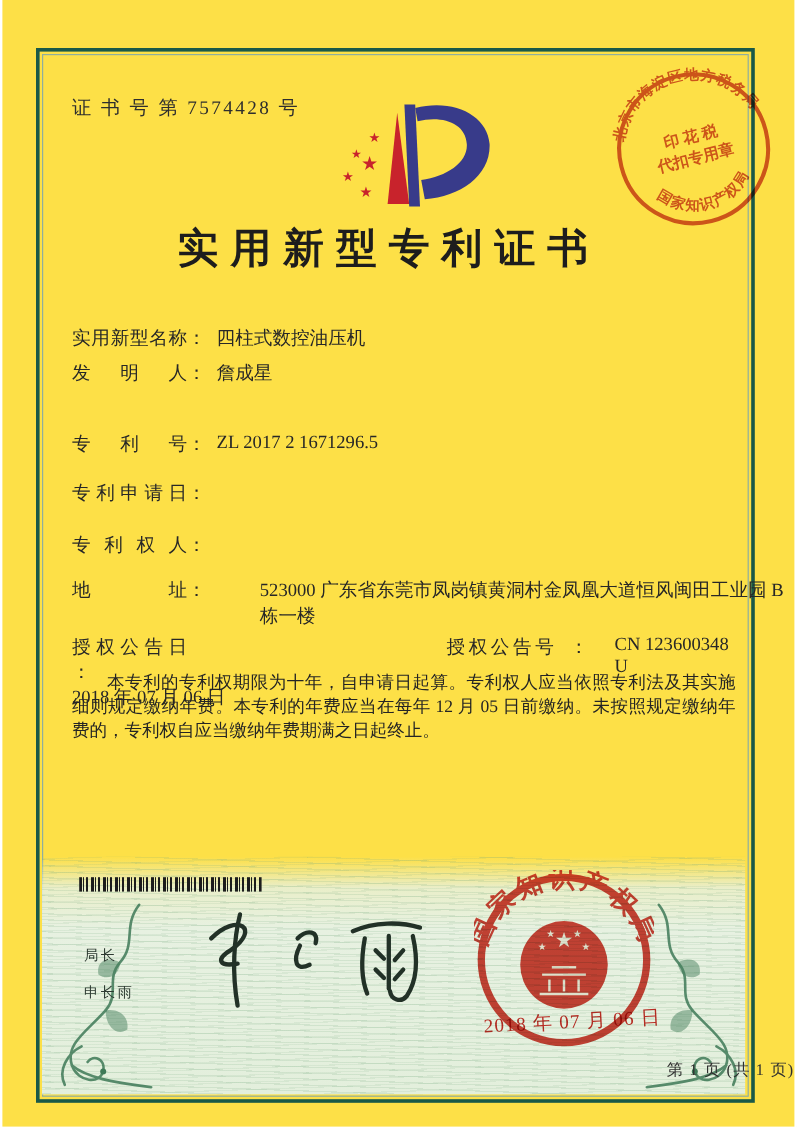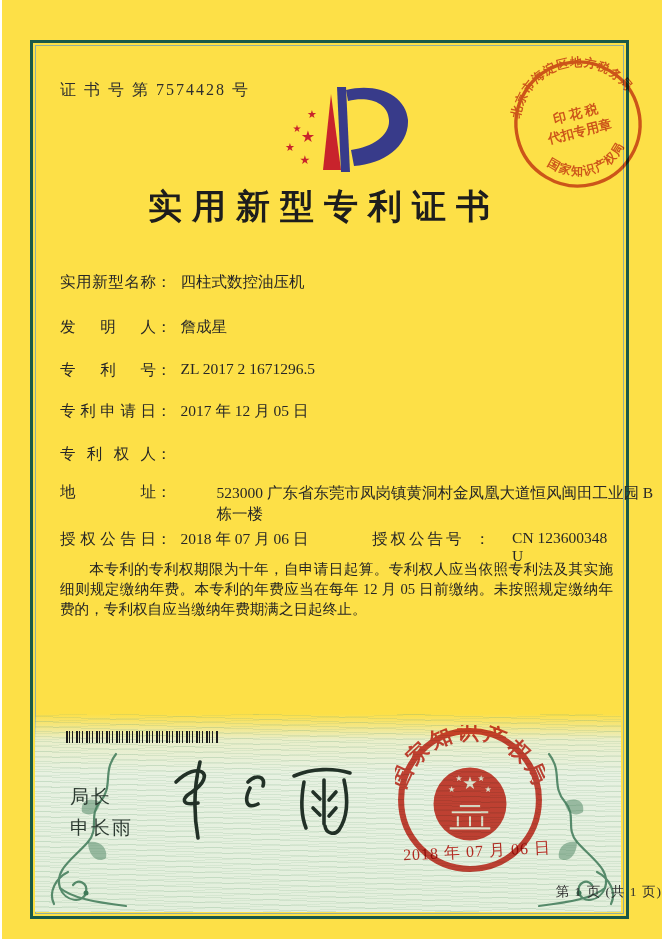--- a/index.html
+++ b/index.html
@@ -19,40 +19,40 @@
   
   .title{position:absolute;left:0;right:16px;top:184px;text-align:center;font-size:34px;
          font-weight:600;letter-spacing:10px;color:#1d1d1d;}
   
   .frow{position:absolute;left:58px;display:flex;align-items:flex-start;
         font-size:15.5px;color:#272727;}
   .flabel{display:inline-block;width:96px;text-align:justify;text-align-last:justify;
           white-space:nowrap;}
   .fcolon{margin-right:9px;}
   .fvalue{max-width:452px;}
-  .r1{top:272px}.r2{top:317px}.r3{top:360px}.r4{top:401px}.r5{top:444px}
+  .r1{top:272px}.r2{top:301px}.r3{top:360px}.r4{top:401px}.r5{top:444px}
   .r6{top:482px}.r6 .fvalue{width:452px;line-height:21px;margin-left:36px;}
-  .grant{top:529px;width:555px;}
+  .grant{top:529px;width:555px;flex-direction:column;}
   .grant-right{position:absolute;left:312px;top:0;display:flex;gap:13px;}
   
   .paras{position:absolute;left:58px;width:553px;top:559px;font-size:14.6px;
          line-height:20px;text-align:justify;color:#242424;}
   .paras p{margin:0;text-indent:2em;}
   
   .panel{position:absolute;left:33px;top:714px;width:586px;height:198px;
     background:
       repeating-linear-gradient(2deg, rgba(115,168,125,.18) 0 1px, rgba(0,0,0,0) 1px 5px),
       repeating-linear-gradient(-2deg, rgba(115,168,125,.12) 0 1px, rgba(0,0,0,0) 1px 6px),
       linear-gradient(180deg, rgba(233,243,228,0) 0, rgba(230,241,224,.85) 26px,
                       #e7f1e1 60px, #e3efdc 100%);}
   .barcode{position:absolute;left:64px;top:731px;width:152px;height:12px;
     background:repeating-linear-gradient(90deg,#1c1c1c 0 2px,rgba(0,0,0,0) 2px 3px,
       #1c1c1c 3px 4px,rgba(0,0,0,0) 4px 6px,#1c1c1c 6px 7px,rgba(0,0,0,0) 7px 10px);}
   .signer{position:absolute;left:68px;top:781px;font-family:"Liberation Sans","DejaVu Sans",sans-serif;
-          font-size:19px;color:#2c3a31;line-height:31px;letter-spacing:2px;}
+          font-size:12px;color:#2c3a31;line-height:31px;letter-spacing:2px;}
   .signature{position:absolute;left:146px;top:748px;width:220px;height:100px;}
   .seal{position:absolute;left:393px;top:725px;width:150px;height:150px;
         mix-blend-mode:multiply;opacity:.95;}
   .seal-date{position:absolute;left:401px;top:840px;width:205px;font-size:16px;color:#cb2f28;
              letter-spacing:1px;transform:rotate(-3deg);mix-blend-mode:multiply;
              white-space:nowrap;}
   .footer{position:absolute;left:0;right:0;top:883px;text-align:right;font-size:13.5px;
           color:#2f2f2f;letter-spacing:1px;}
   .corner-l{position:absolute;left:36px;top:752px;width:92px;height:158px;}
   .corner-r{position:absolute;left:533px;top:752px;width:92px;height:158px;transform:scaleX(-1);}
@@ -108,21 +108,20 @@
       <span class="fvalue">詹成星</span>
   </div>
   <div class="frow r3">
     <span class="flabel">专利号</span>
       <span class="fcolon">：</span>
       <span class="fvalue">ZL 2017 2 1671296.5</span>
   </div>
   <div class="frow r4">
     <span class="flabel">专利申请日</span>
       <span class="fcolon">：</span>
-      <span class="fvalue">2017 年 12 月 05 日</span>
   </div>
   <div class="frow r5">
     <span class="flabel">专利权人</span>
       <span class="fcolon">：</span>
   </div>
   <div class="frow r6">
     <span class="flabel">地址</span>
       <span class="fcolon">：</span>
       <span class="fvalue">523000 广东省东莞市凤岗镇黄洞村金凤凰大道恒风闽田工业园 B 栋一楼</span>
   </div>

